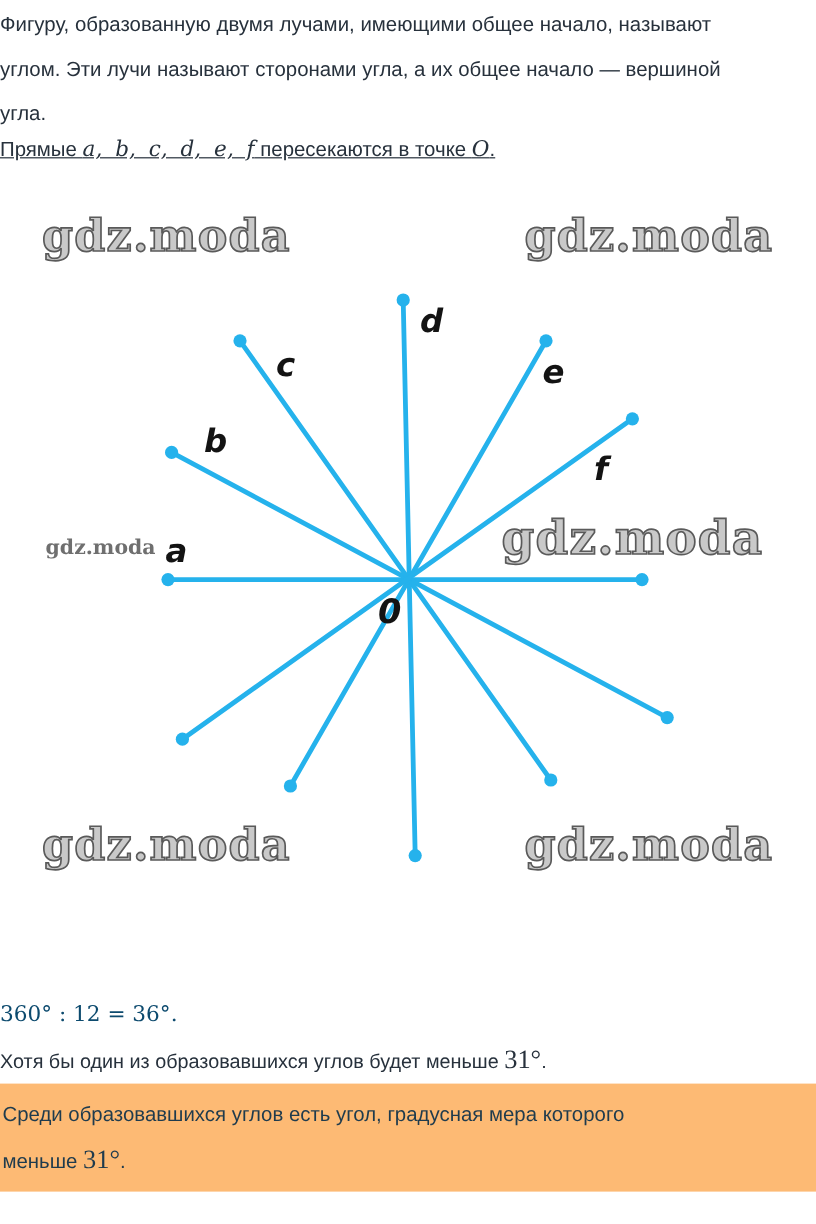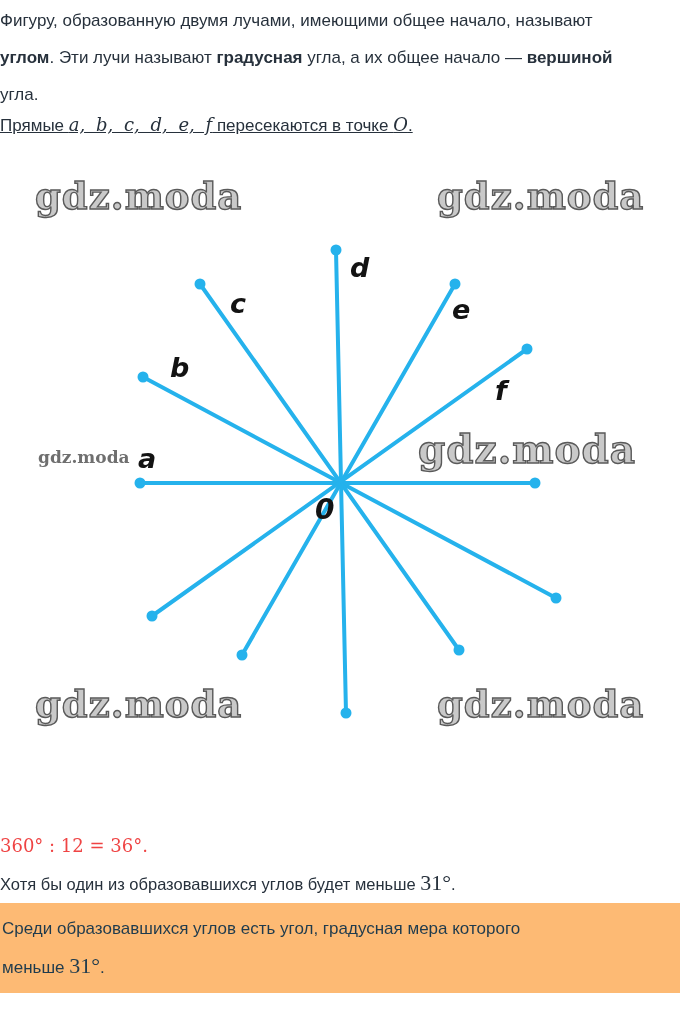--- a/index.html
+++ b/index.html
@@ -6,21 +6,21 @@
   body{
     width:680px;height:1020px;position:relative;overflow:hidden;
     background:#ffffff;
     font-family:"Liberation Sans",sans-serif;
     color:#27313c;
   }
   .abs{position:absolute;}
   
   .intro{left:0;top:2px;width:680px;font-size:17px;line-height:37px;z-index:3;}
   .intro .ln{display:block;white-space:nowrap;}
-  .intro b{font-weight:700;margin-top:36px;}
+  .intro b{font-weight:400;margin-top:36px;}
   .statement{left:0;top:106px;width:680px;font-size:17px;line-height:37px;z-index:3;white-space:nowrap;text-decoration:underline;}
   .mathvar{font-family:"DejaVu Serif",serif;font-style:italic;font-size:18px;word-spacing:5px;}
   
   .wm{
     font-family:"DejaVu Serif",serif;font-weight:700;font-size:37px;letter-spacing:1px;
     color:#c9c9c9;-webkit-text-stroke:1.4px #5a5a5a;z-index:1;user-select:none;white-space:nowrap;
   }
   .wm-tl{left:35px;top:174px;}
   .wm-tr{left:437px;top:174px;}
   .wm-mr{left:418px;top:426px;font-size:39px;}
@@ -31,36 +31,36 @@
     color:#6f6f6f;-webkit-text-stroke:0;z-index:1;white-space:nowrap;
   }
   
   #rays-svg{left:0;top:0;width:680px;height:1020px;z-index:2;pointer-events:none;}
   .ray-label{
     font-family:"DejaVu Sans",sans-serif;font-style:italic;font-weight:bold;
     font-size:27px;fill:#131313;
   }
   .origin{font-size:28px;}
   
-  .calc{left:0;top:835px;font-family:"DejaVu Serif",serif;font-size:18px;color:#ef4444;z-index:3;}
+  .calc{left:0;top:835px;font-family:"DejaVu Serif",serif;font-size:18px;color:#0c4a6e;z-index:3;}
   .hint{left:0;top:870px;font-size:16.5px;color:#27313c;z-index:3;white-space:nowrap;}
   .mathnum{font-family:Liberation Serif, serif;font-size:22px;}
   .answer{
     left:0;top:903px;width:680px;box-sizing:border-box;
     background:#fdba74;color:#1f3b4d;
     padding:7px 4px 7px 2px;font-size:17px;line-height:37px;z-index:3;
   }
   .answer .ln{display:block;white-space:nowrap;}
 </style>
 </head>
 <body>
 
 <div class="abs intro">
   <span class="ln">Фигуру, образованную двумя лучами, имеющими общее начало, называют</span>
-  <span class="ln"><b>углом</b><span>. Эти лучи называют </span><b>градусная</b><span> угла, а их общее начало — </span><b>вершиной</b></span>
+  <span class="ln"><b>углом</b><span>. Эти лучи называют </span><b>сторонами</b><span> угла, а их общее начало — </span><b>вершиной</b></span>
   <span class="ln">угла.</span>
 </div>
 
 <div class="abs statement">
   <span>Прямые </span><span class="mathvar">a, b, c, d, e, f</span><span> пересекаются в точке </span><span class="mathvar">O</span><span>.</span>
 </div>
 
 <div class="abs wm wm-tl">gdz.moda</div>
 <div class="abs wm wm-tr">gdz.moda</div>
 <div class="abs wm-small">gdz.moda</div>

